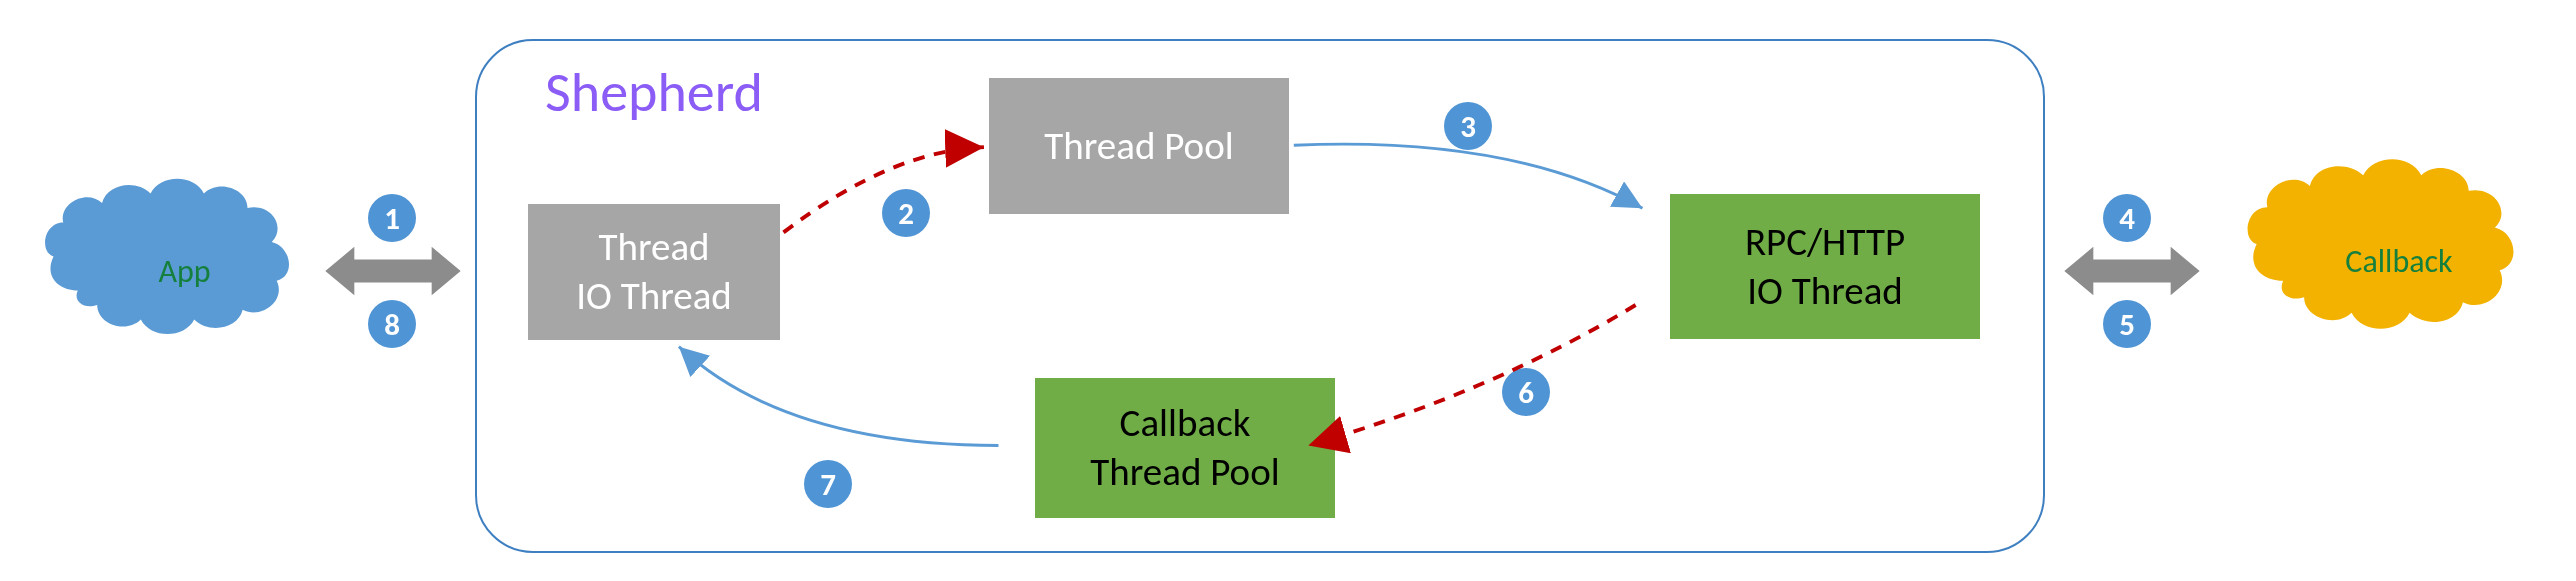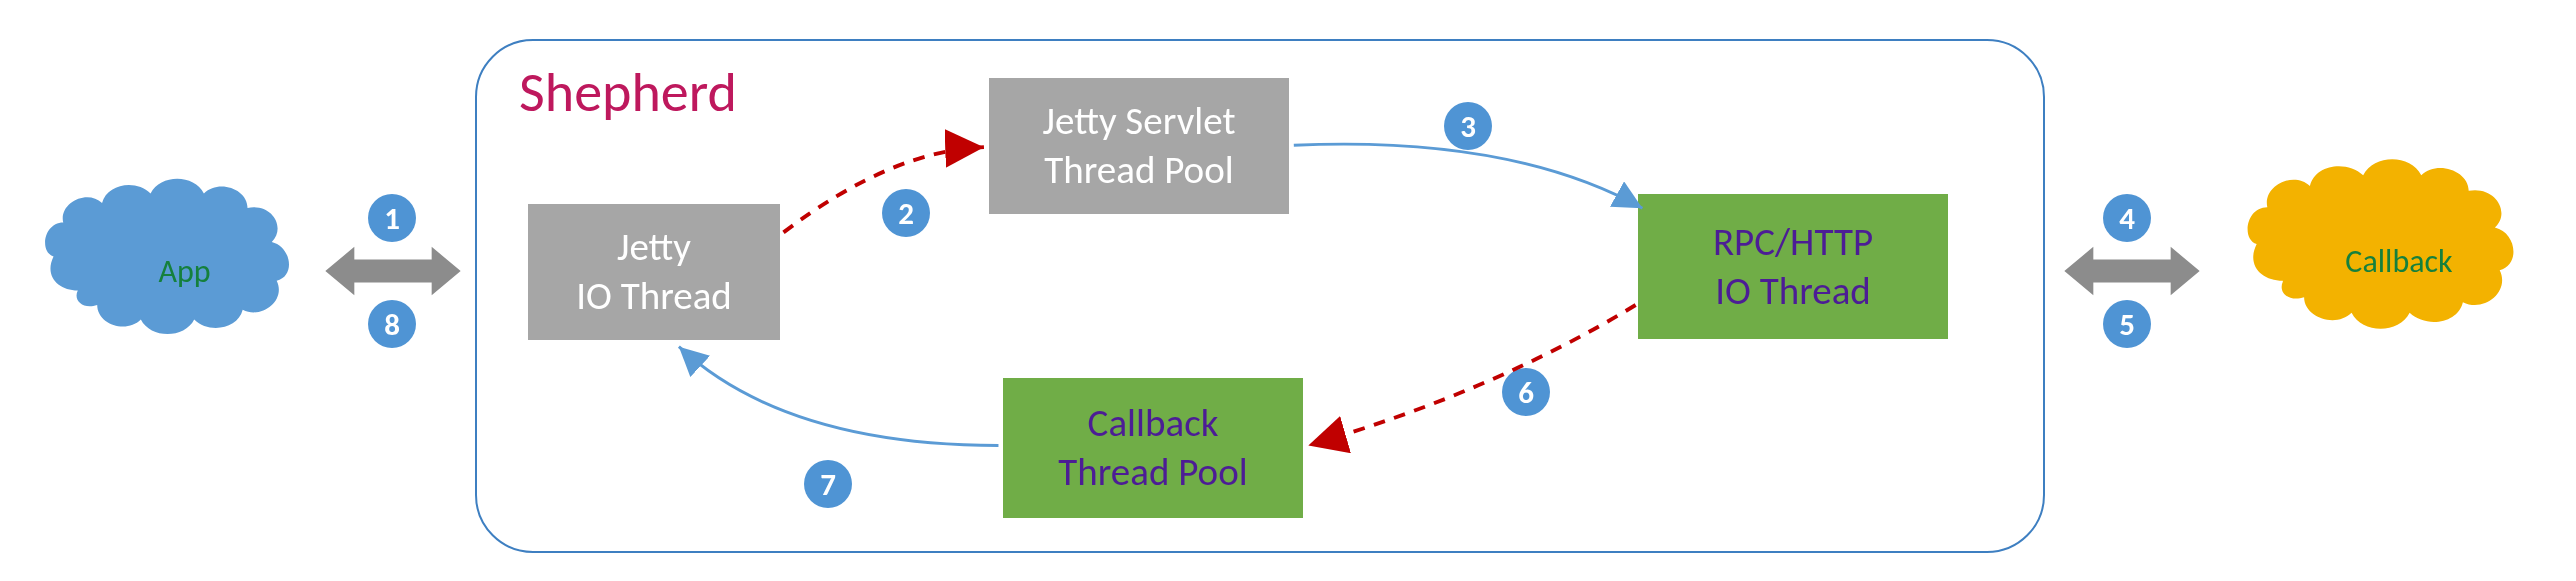--- a/index.html
+++ b/index.html
@@ -36,43 +36,43 @@
     left: 475px;
     top: 39px;
     width: 1570px;
     height: 514px;
     border: 2.9px solid #3e7fc1;
     border-radius: 58px;
     background: #fff;
   }
   .shepherd-title {
     position: absolute;
-    left: 519px;
+    left: 545px;
     top: 58px;
     font-size: 56px;
-    color: #be185d;
+    color: #8b5cf6;
     font-weight: 400;
   }
 
   
   .box {
     position: absolute;
     display: flex;
     flex-direction: column;
     align-items: center;
     justify-content: center;
     font-size: 39px;
     color: #fff;
     padding: 7.8px 13.6px;
     line-height: 1.25;
     text-align: center;
     font-weight: 400;
   }
   .box-gray { background: #a6a6a6; color: #fff; }
-  .box-green { background: #70ad47; color: #4c1d95; }
+  .box-green { background: #70ad47; color: #000000; margin-left: 32px; }
 
   .box-jetty-io { left: 528px; top: 204px; width: 252px; height: 136px; }
   .box-jetty-servlet { left: 989px; top: 78px; width: 300px; height: 136px; }
   .box-rpc { left: 1638px; top: 194px; width: 310px; height: 145px; }
   .box-callback { left: 1003px; top: 378px; width: 300px; height: 140px; }
 
   
   .badge {
     position: absolute;
     width: 48px;
@@ -130,25 +130,24 @@
         c-11,22 -49,22 -60,0 c-16,16 -49,5 -49,-16
         c-16,5 -27,-5 -22,-16 z"></path>
     </svg>
     <span>Callback</span>
   </div>
 
   <div class="shepherd-box"></div>
   <div class="shepherd-title">Shepherd</div>
 
   <div class="box box-gray box-jetty-io">
-    <div>Jetty</div>
+    <div>Thread</div>
     <div>IO Thread</div>
   </div>
   <div class="box box-gray box-jetty-servlet">
-    <div>Jetty Servlet</div>
     <div>Thread Pool</div>
   </div>
   <div class="box box-green box-rpc">
     <div>RPC/HTTP</div>
     <div>IO Thread</div>
   </div>
   <div class="box box-green box-callback">
     <div>Callback</div>
     <div>Thread Pool</div>
   </div>

